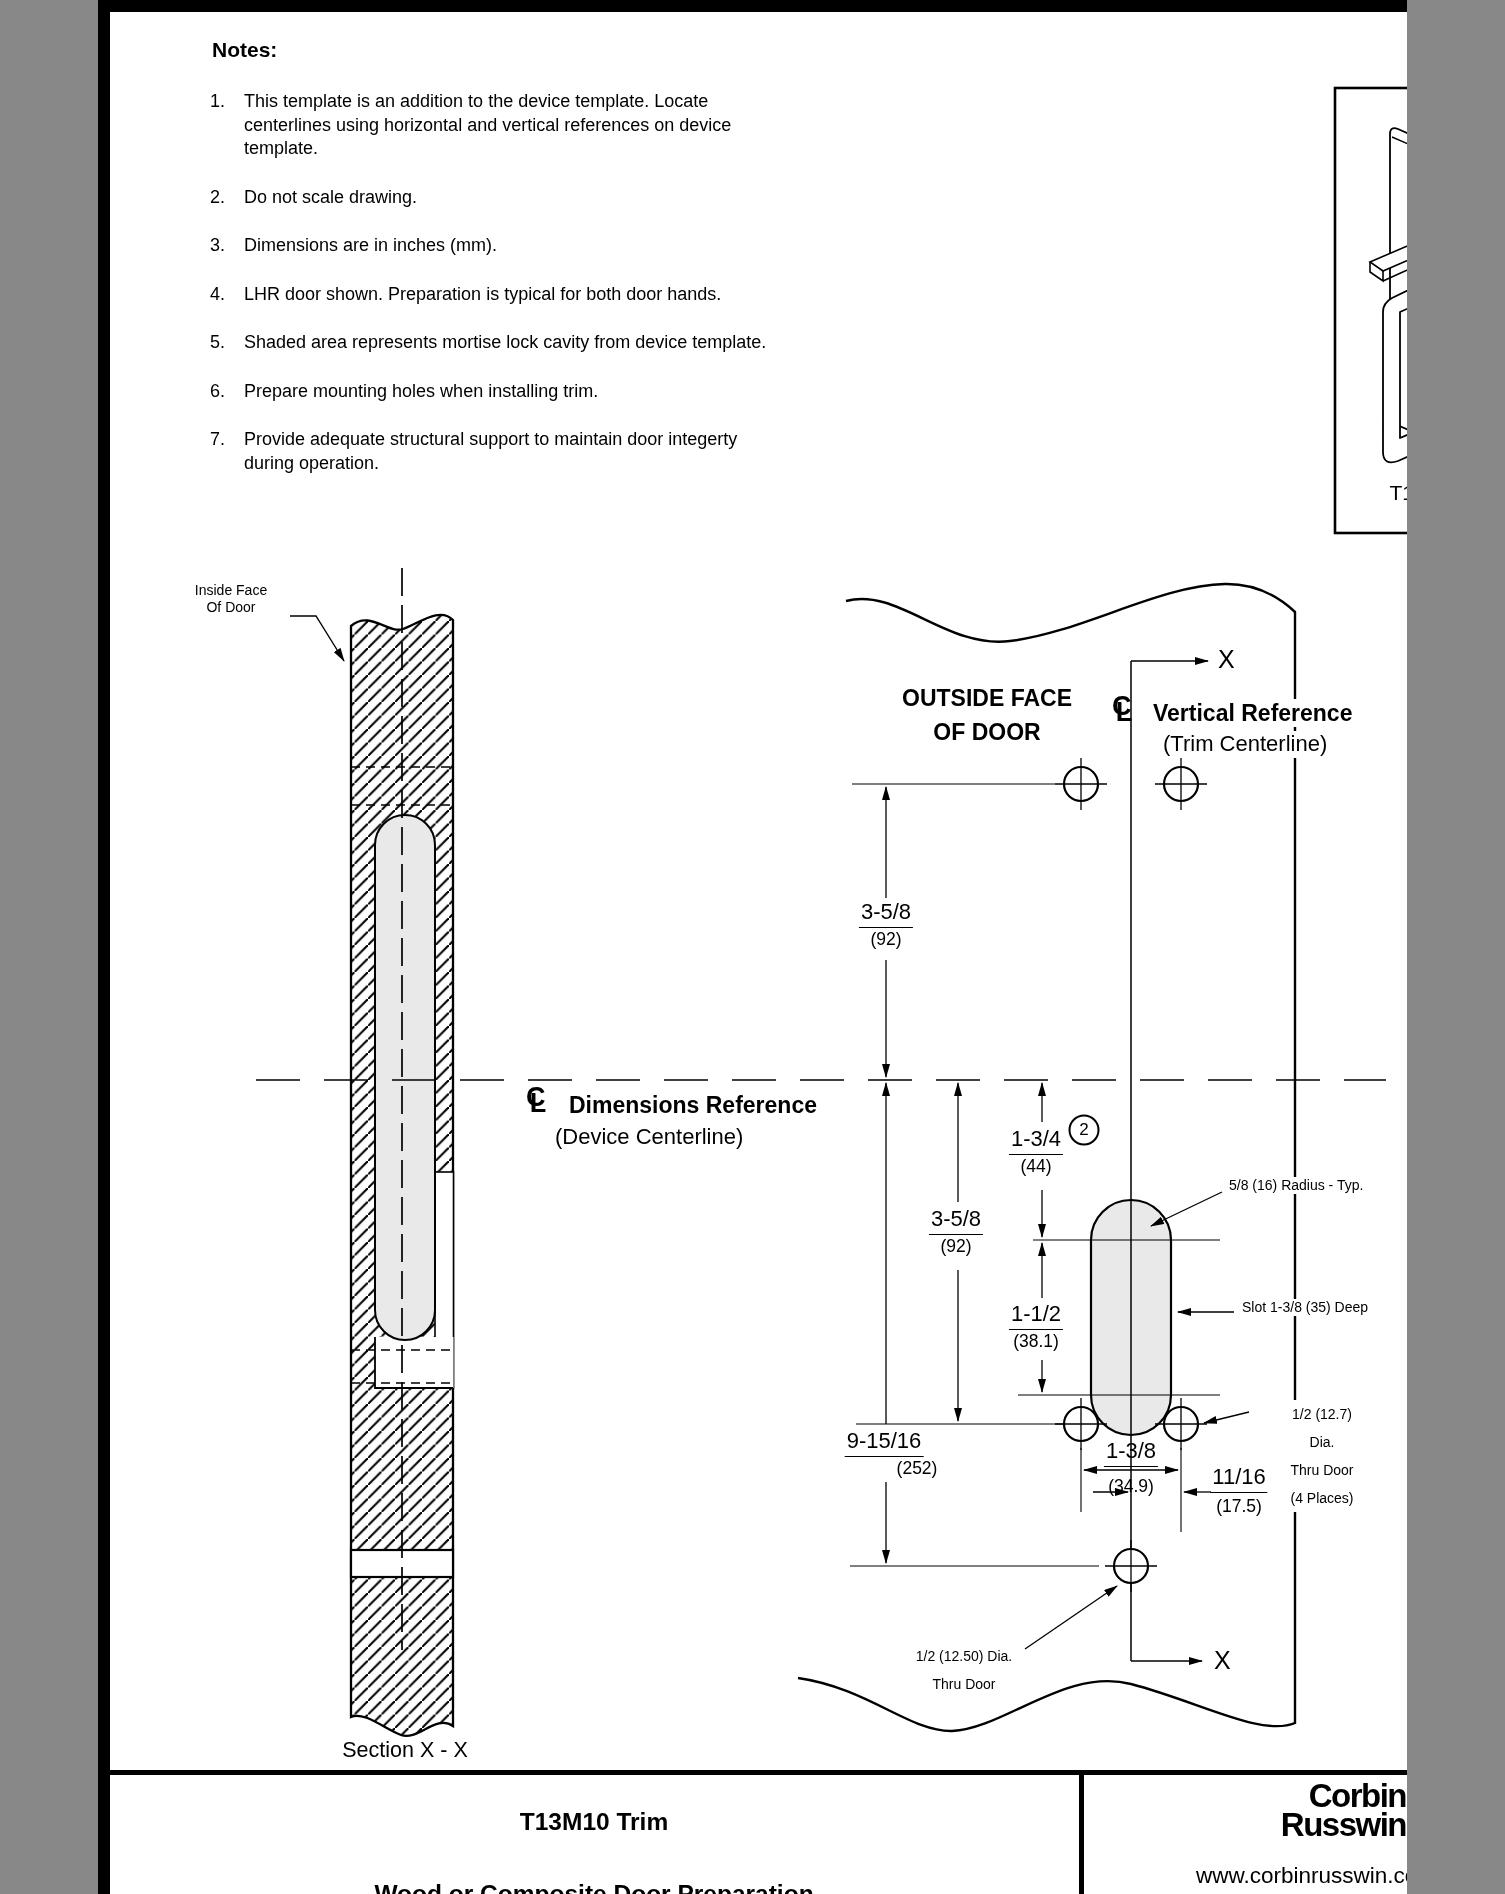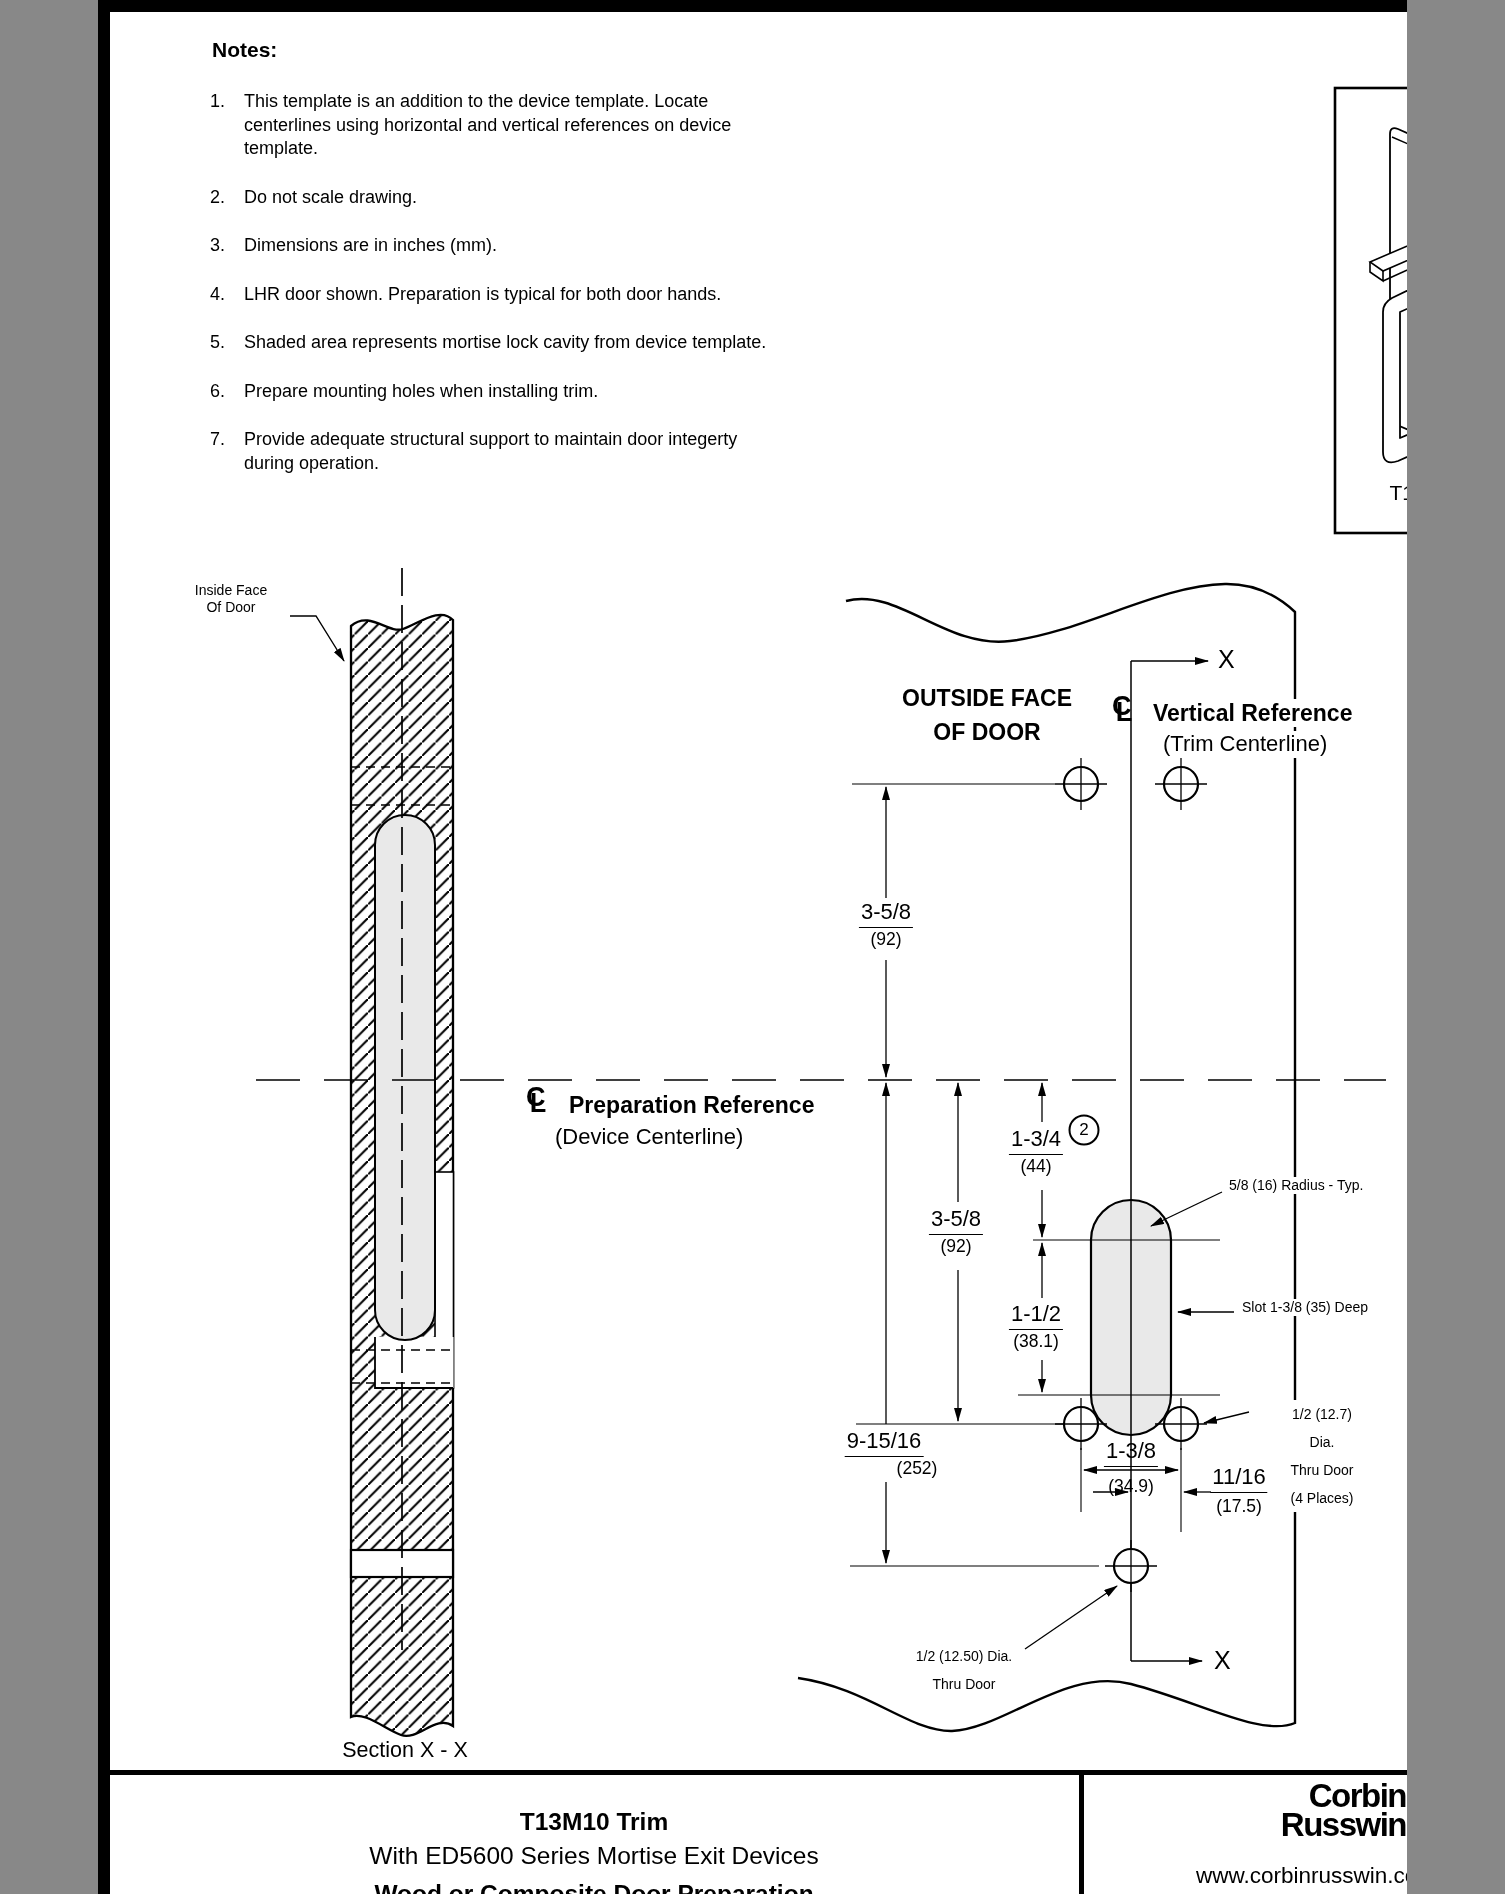--- a/index.html
+++ b/index.html
@@ -211,21 +211,21 @@
 
   <div class="clsym" style="left:1014px;top:693px;">
     <span>C</span><span class="l">L</span>
   </div>
   <div class="lbl bold t23 whitebg" style="left:1052px;top:699px;">Vertical Reference</div>
   <div class="lbl t22 whitebg" style="left:1062px;top:731px;">(Trim Centerline)</div>
 
   <div class="clsym" style="left:428px;top:1084px;">
     <span>C</span><span class="l">L</span>
   </div>
-  <div class="lbl bold t23" style="left:471px;top:1091px;">Preparation Reference</div>
+  <div class="lbl bold t23" style="left:471px;top:1091px;">Dimensions Reference</div>
   <div class="lbl t22" style="left:457px;top:1124px;">(Device Centerline)</div>
 
   <div class="lbl t25" style="left:1120px;top:644px;">X</div>
   <div class="lbl t25" style="left:1116px;top:1645px;">X</div>
 
   <div class="dimin" style="left:788px;top:899px;">3-5/8</div>
   <div class="dimmm" style="left:788px;top:929px;">(92)</div>
   <div class="dimin" style="left:858px;top:1206px;">3-5/8</div>
   <div class="dimmm" style="left:858px;top:1236px;">(92)</div>
   <div class="dimin" style="left:938px;top:1126px;">1-3/4</div>
@@ -246,21 +246,20 @@
   <div class="lbl t17 whitebg" style="left:1141px;top:1299px;">Slot 1-3/8 (35) Deep</div>
   <div class="lbl ctr t17 whitebg" style="left:1224px;top:1400px;line-height:28px;">1/2 (12.7) Dia.
 Thru Door
 (4 Places)</div>
   <div class="lbl ctr t17" style="left:866px;top:1642px;line-height:28px;">1/2 (12.50) Dia.
 Thru Door</div>
 
   <div class="tb-line"></div>
   <div class="tb-div"></div>
   <div class="tb-l1">T13M10 Trim</div>
-  <div class="tb-l2">With ED5600 Series Mortise Exit Devices</div>
   <div class="tb-l3">Wood or Composite Door Preparation</div>
 
   <div class="brandtext">Corbin
 Russwin</div>
   <div class="brandmark"></div>
   <div class="brandreg">®</div>
   <div class="brandurl">www.corbinrusswin.com</div>
 
 </div>
 

